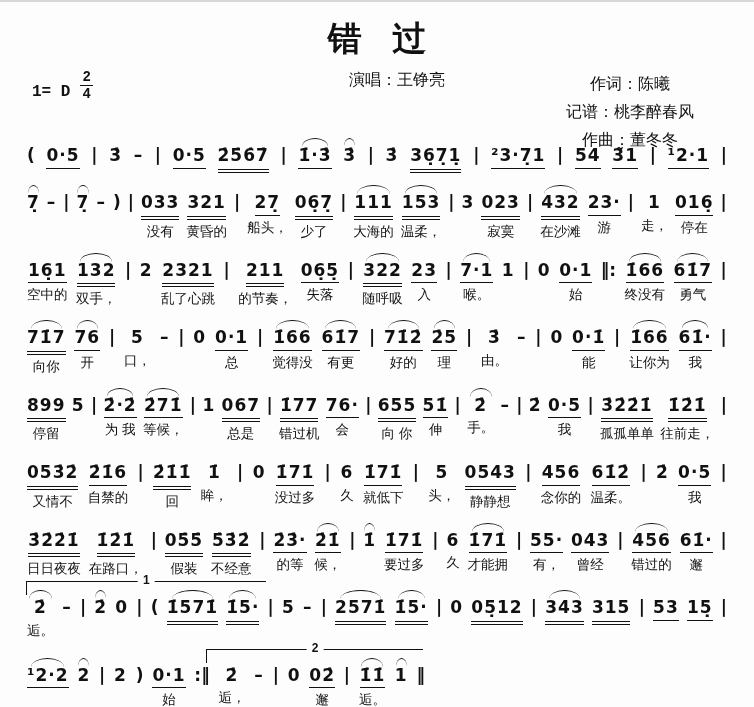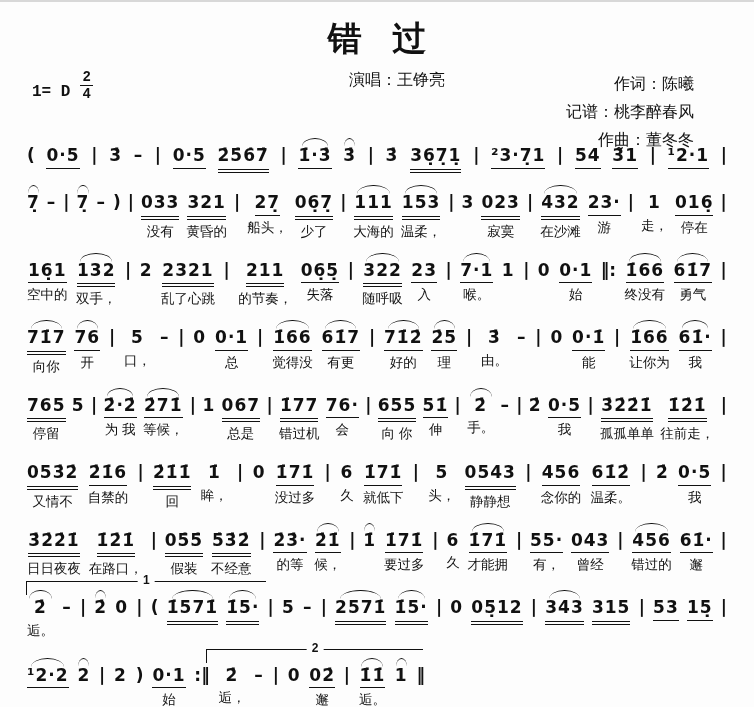--- a/index.html
+++ b/index.html
@@ -15,21 +15,21 @@
     padding-top:14px;height:46px;
     font-family:"Liberation Serif","DejaVu Serif",serif;
   }
   .hdr-row{position:relative;height:78px;font-size:15px;}
   .keysig{position:absolute;left:32px;top:8px;font-weight:bold;font-size:16px;
           display:flex;align-items:flex-end;gap:10px;font-family:Liberation Mono, monospace;}
   .frac{display:inline-block;text-align:center;line-height:1;font-size:14px;font-weight:bold;}
   .frac .num{display:block;border-bottom:1.5px solid #111;padding:0 2px 1px;}
   .frac .den{display:block;padding-top:1px;}
   .singer{position:absolute;left:0;right:0;top:8px;text-align:center;font-size:16px;padding-left:40px;}
-  .credits{position:absolute;right:60px;top:8px;text-align:right;font-size:16px;line-height:28px;}
+  .credits{position:absolute;right:60px;top:8px;text-align:center;font-size:16px;line-height:28px;}
   
   .score{padding:4px 26px 0 26px;}
   .line{
     position:relative;display:flex;justify-content:space-between;
     align-items:flex-start;margin-bottom:17px;min-height:30px;
   }
   .line.haslyr{min-height:47px;}
   .unit{position:relative;display:inline-flex;flex-direction:column;align-items:center;padding:0 1px;}
   .note{
     font-family:"DejaVu Sans",sans-serif;font-weight:bold;font-size:17px;line-height:1.35;
@@ -423,21 +423,21 @@
           <span class="note u1">61̇·</span>
           <span class="lyric">我</span>
         </div>
         <div class="unit bar">
           <span class="note">|</span>
           <span class="lyric">&nbsp;</span>
         </div>
       </div>
       <div class="line haslyr">
         <div class="unit">
-          <span class="note u2">765</span>
+          <span class="note u2">899</span>
           <span class="lyric">停留</span>
         </div>
         <div class="unit">
           <span class="note">5</span>
           <span class="lyric">&nbsp;</span>
         </div>
         <div class="unit bar">
           <span class="note">|</span>
           <span class="lyric">&nbsp;</span>
         </div>

